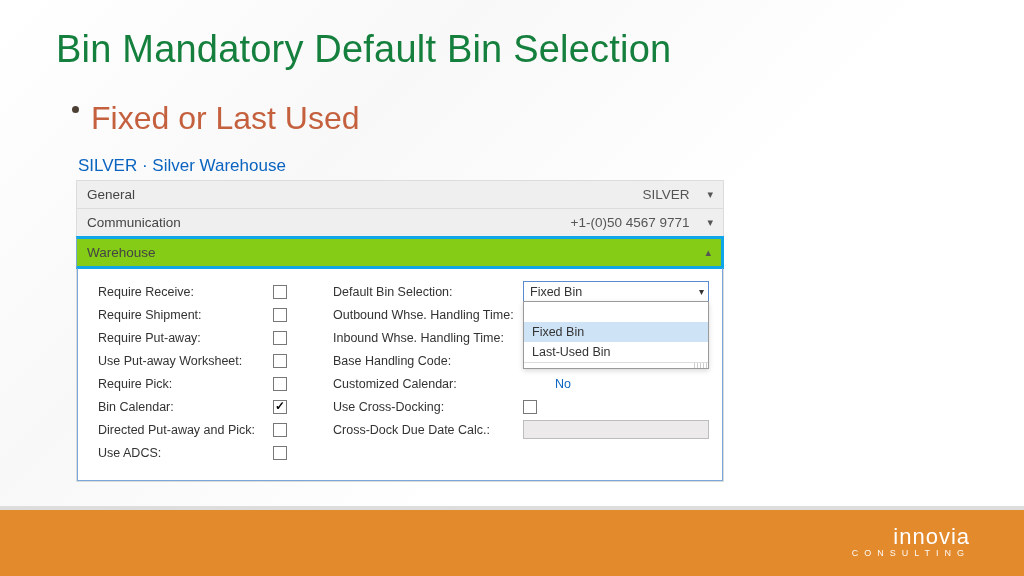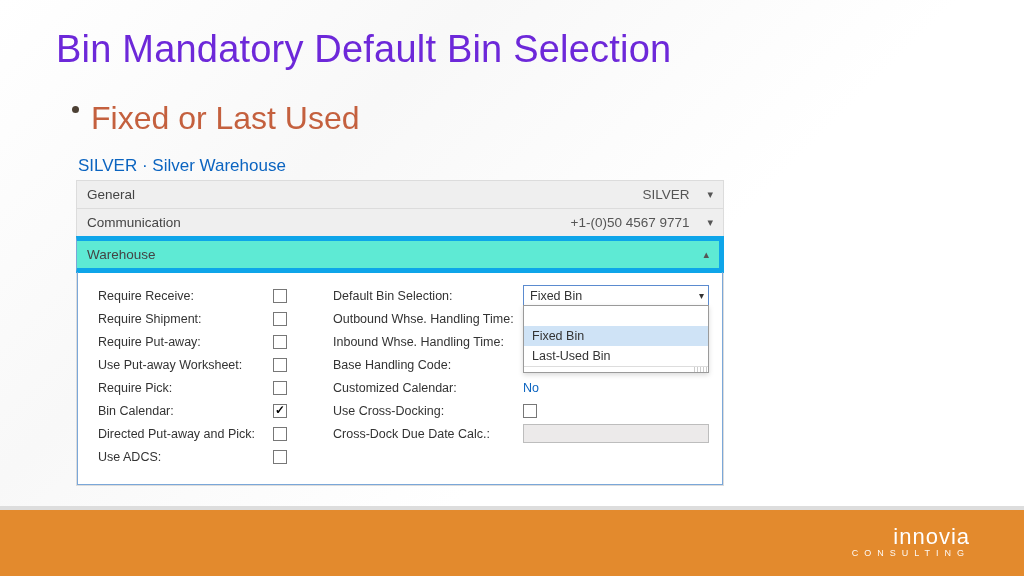--- a/index.html
+++ b/index.html
@@ -3,37 +3,37 @@
 <meta charset="utf-8">
 <style>
   * { box-sizing: border-box; margin: 0; padding: 0; }
   html, body { width: 1024px; height: 576px; overflow: hidden; font-family: "Segoe UI", Arial, sans-serif; background: #fff; }
   body {
     background:
       linear-gradient(135deg, rgba(255,255,255,1) 0%, rgba(248,248,248,1) 30%, rgba(255,255,255,1) 60%);
     position: relative;
   }
   .slide { position: relative; width: 1024px; height: 576px; }
-  .title { position: absolute; left: 56px; top: 28px; font-size: 38px; color: #6d28d9; font-weight: 400; letter-spacing: .2px; }
+  .title { position: absolute; left: 56px; top: 28px; font-size: 38px; color: #15803d; font-weight: 400; letter-spacing: .2px; }
   .subtitle-row { position: absolute; left: 72px; top: 100px; display: flex; }
   .bullet { width: 7px; height: 7px; border-radius: 50%; background: #4c4034; margin-right: 12px; margin-top:6px;}
   .subtitle { font-size: 32px; color: #c4603e; font-weight: 400; }
   .card-header { position: absolute; left: 78px; top: 156px; font-size: 17px; color: #0b64c0; font-weight: 400; }
   .panel {
     position: absolute; left: 76px; top: 180px; width: 648px;
     border: 1px solid #dcdcdc; background: #fff;
   }
   .section {
     display: flex; justify-content: space-between; align-items: center;
     padding: 6px 10px; font-size: 13.5px; color: #444;
     background: #efefef; border-bottom: 1px solid #dcdcdc;
   }
   .section .sec-right { display: flex; align-items: center; gap: 18px; color: #555; }
   .section .chev { font-size: 11px; color: #555; }
-  .section.expanded { background: #5eead4; border: 5px solid #0ea5e9; border-left: 1px solid #7aa7d9; margin:-1px; }
+  .section.expanded { background: #84cc16; border: 3px solid #0ea5e9; border-left: 1px solid #7aa7d9; margin:-1px; }
   .body {
     border: 1px solid #7aa7d9; border-top: none;
     display: flex; gap: 46px; padding: 12px 16px 16px 20px;
     font-size: 12.5px; color: #333;
     position: relative;
   }
   .col { flex: 1; }
   .row { display: flex; align-items: center; height: 23px; }
   .lbl { width: 175px; color: #333; }
   .lbl2 { width: 190px; color: #333; }
@@ -57,21 +57,21 @@
   }
   .dropdown .blank { height: 20px; }
   .dropdown .opt { padding: 3px 8px; font-size: 12.5px; }
   .dropdown .opt.hilite { background: #cfe3f6; }
   .dropdown .grip {
     height: 6px; border-top: 1px solid #ddd;
     background: repeating-linear-gradient(90deg,#ccc 0 1px, transparent 1px 3px);
     background-position: right; background-size: 14px 6px; background-repeat: no-repeat;
     text-align: right;
   }
-  .linkval { color: #0b64c0; }
+  .linkval { color: #0b64c0; margin-left: 32px; }
   .disabled-input {
     width: 186px; height: 19px; background: #eceaea; border: 1px solid #bdbdbd;
   }
   .footer {
     position: absolute; left: 0; bottom: 0; width: 1024px; height: 70px;
     background: #e38a2d;
   }
   .footer::before {
     content: ""; position: absolute; left: 0; top: 0; width: 1024px; height: 4px; background: #ddd;
   }

